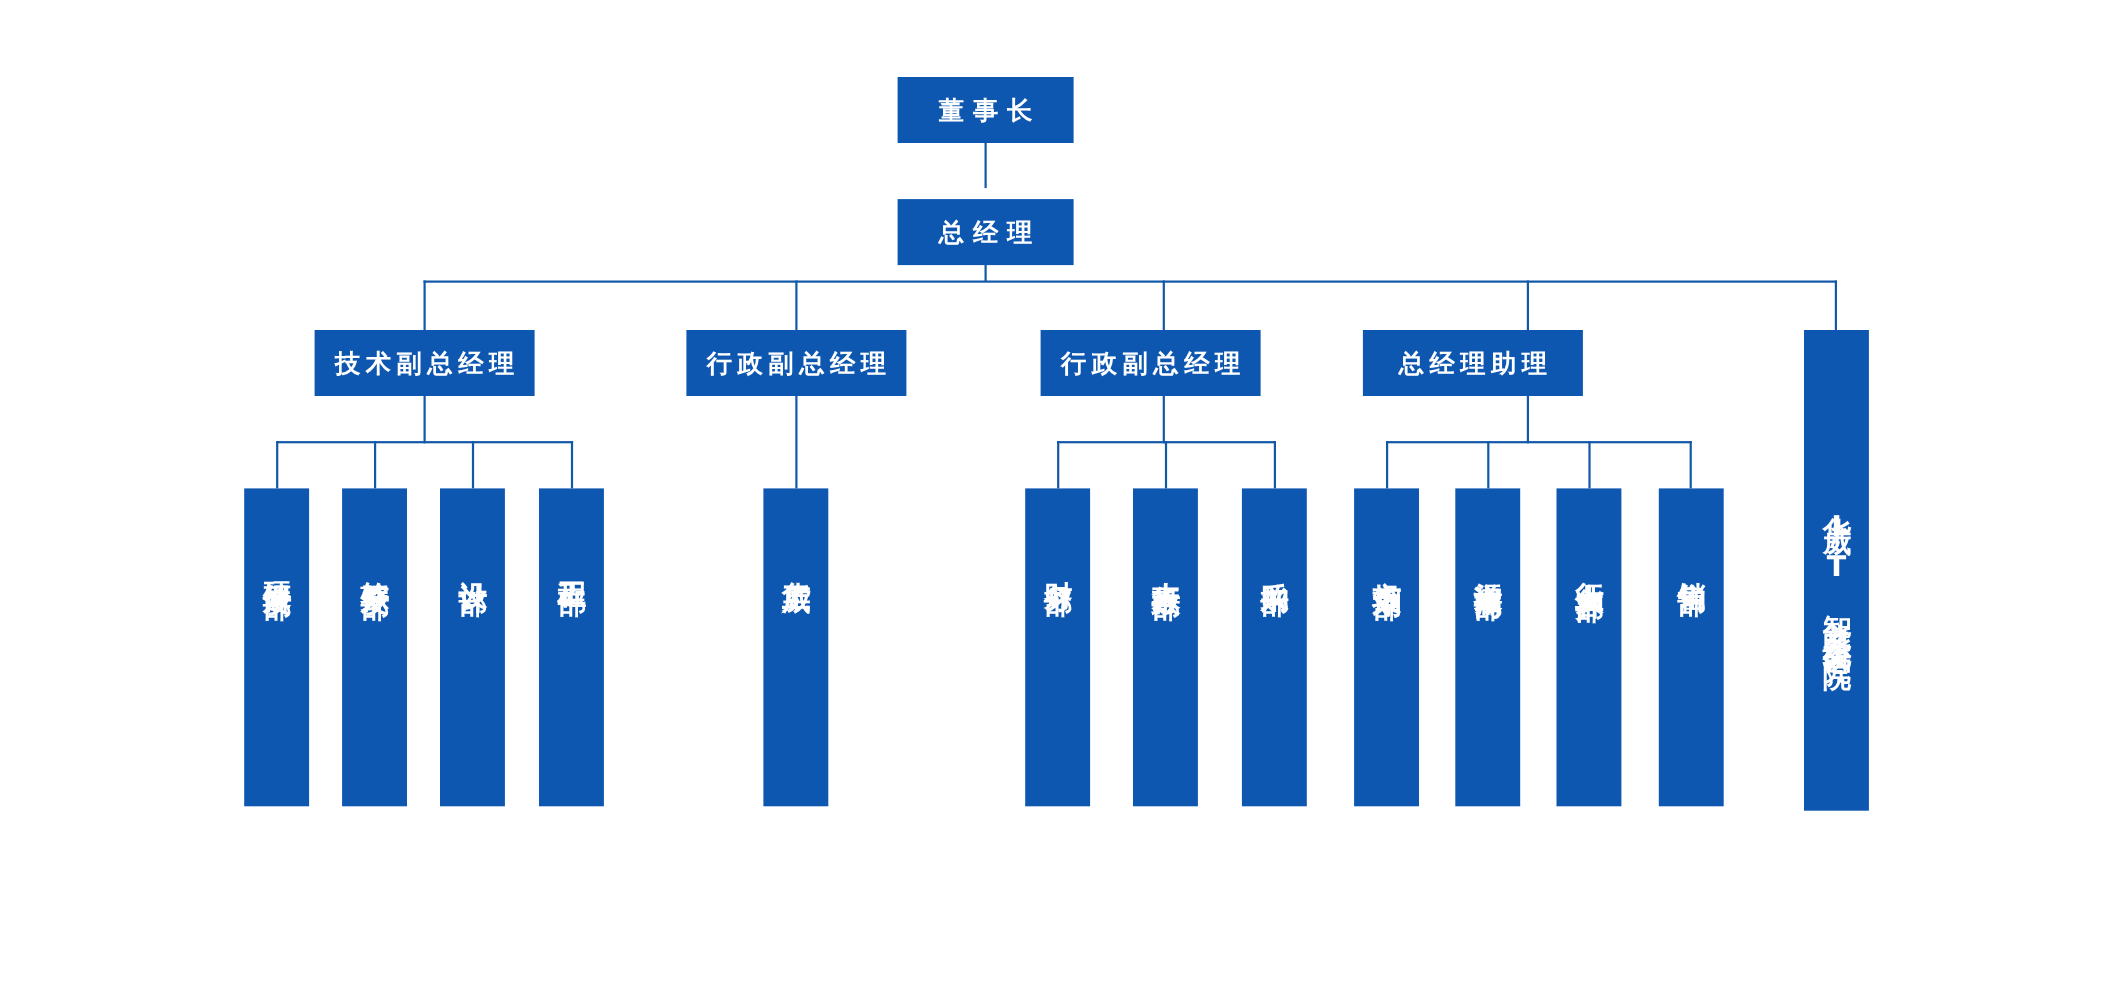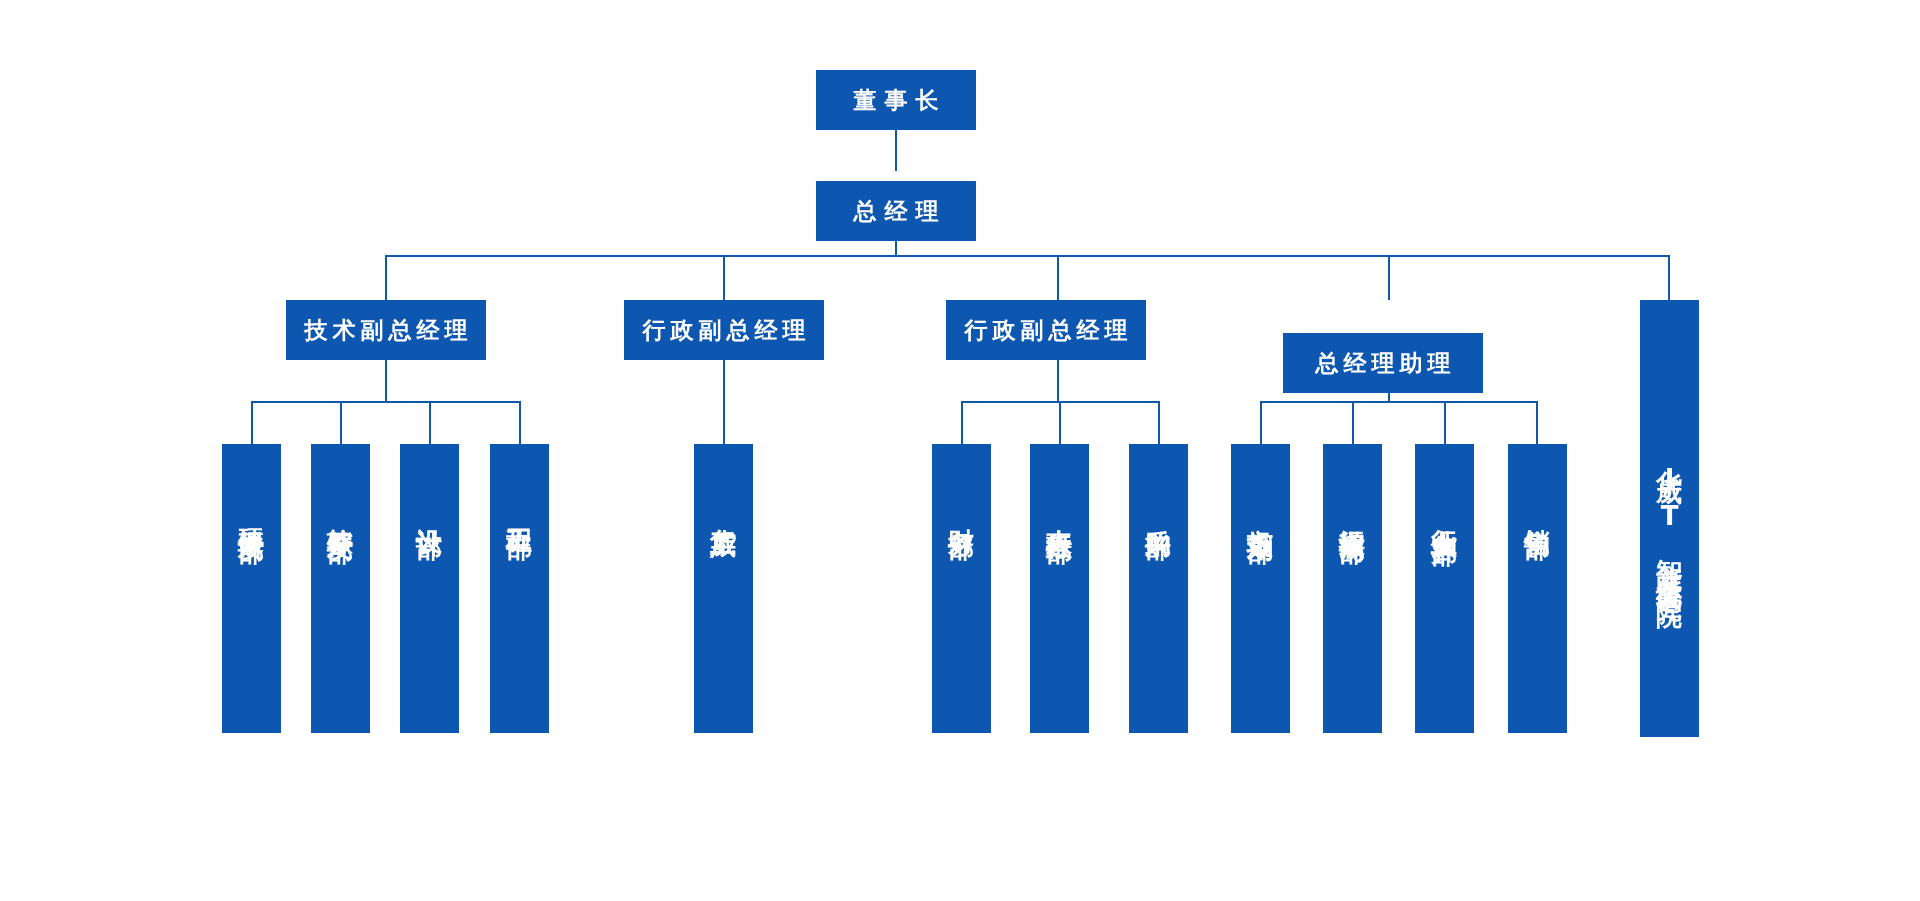--- a/index.html
+++ b/index.html
@@ -124,21 +124,21 @@
 
   <div class="node lv3" style="left:286px;">
     <span>技术副总经理</span>
   </div>
   <div class="node lv3" style="left:624px;">
     <span>行政副总经理</span>
   </div>
   <div class="node lv3" style="left:930px;margin-left:16px;">
     <span>行政副总经理</span>
   </div>
-  <div class="node lv3" style="left:1283px;margin-top:33px;">
+  <div class="node lv3" style="left:1239px;">
     <span>总经理助理</span>
   </div>
   <div class="institute">
     <span>华威IT智能系统研究院</span>
   </div>
 
   <div class="col" style="left:222px;">
     <span>硬件研发部</span>
   </div>
   <div class="col" style="left:311px;">

